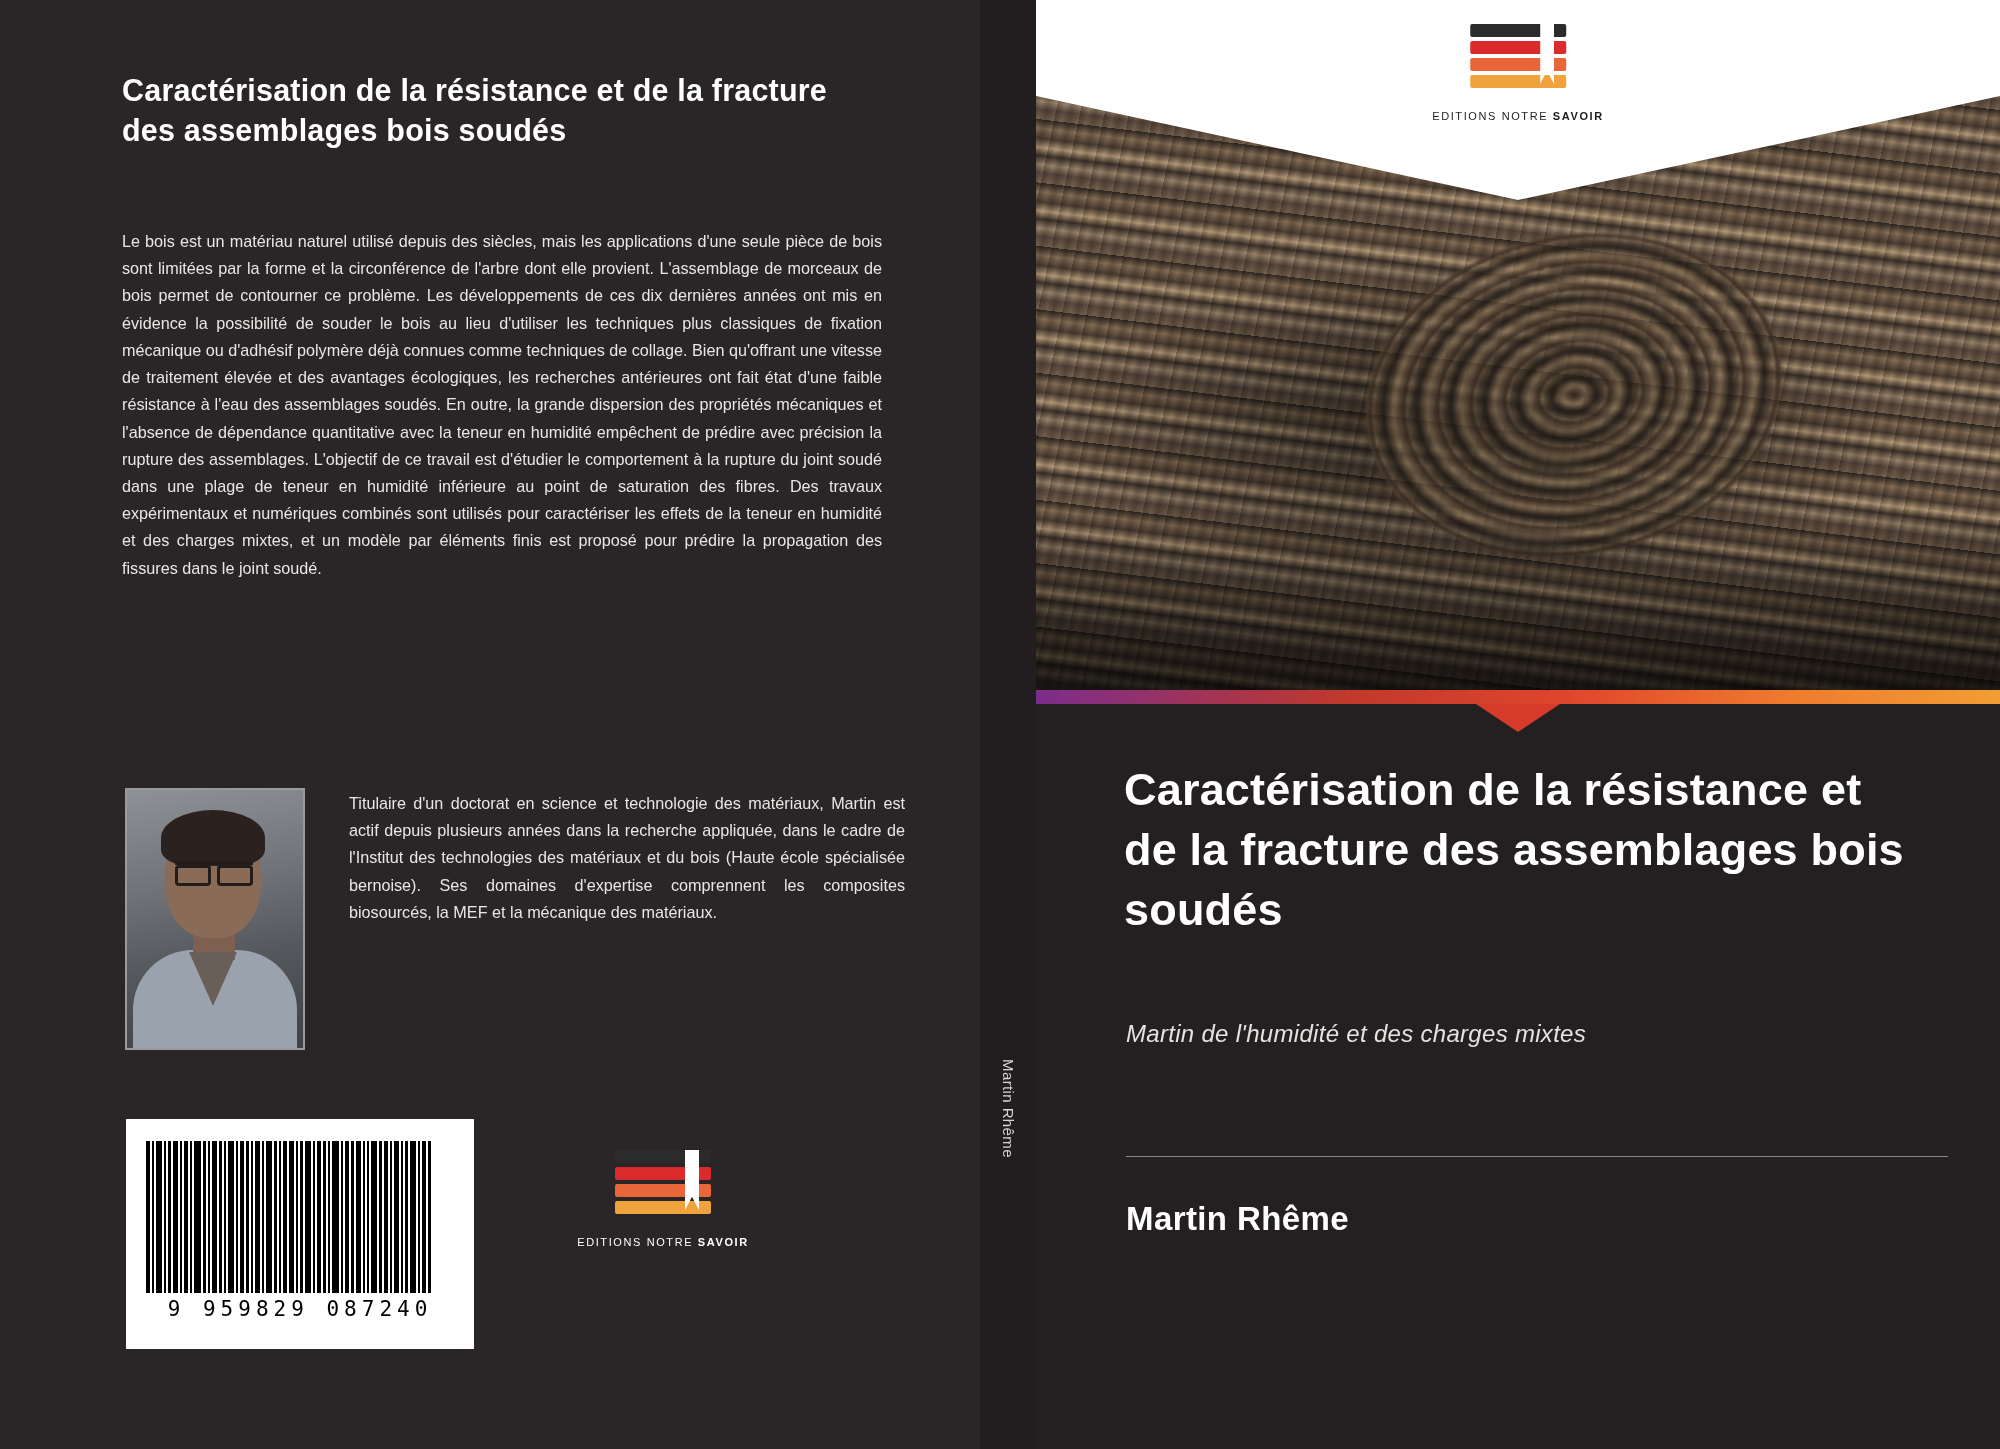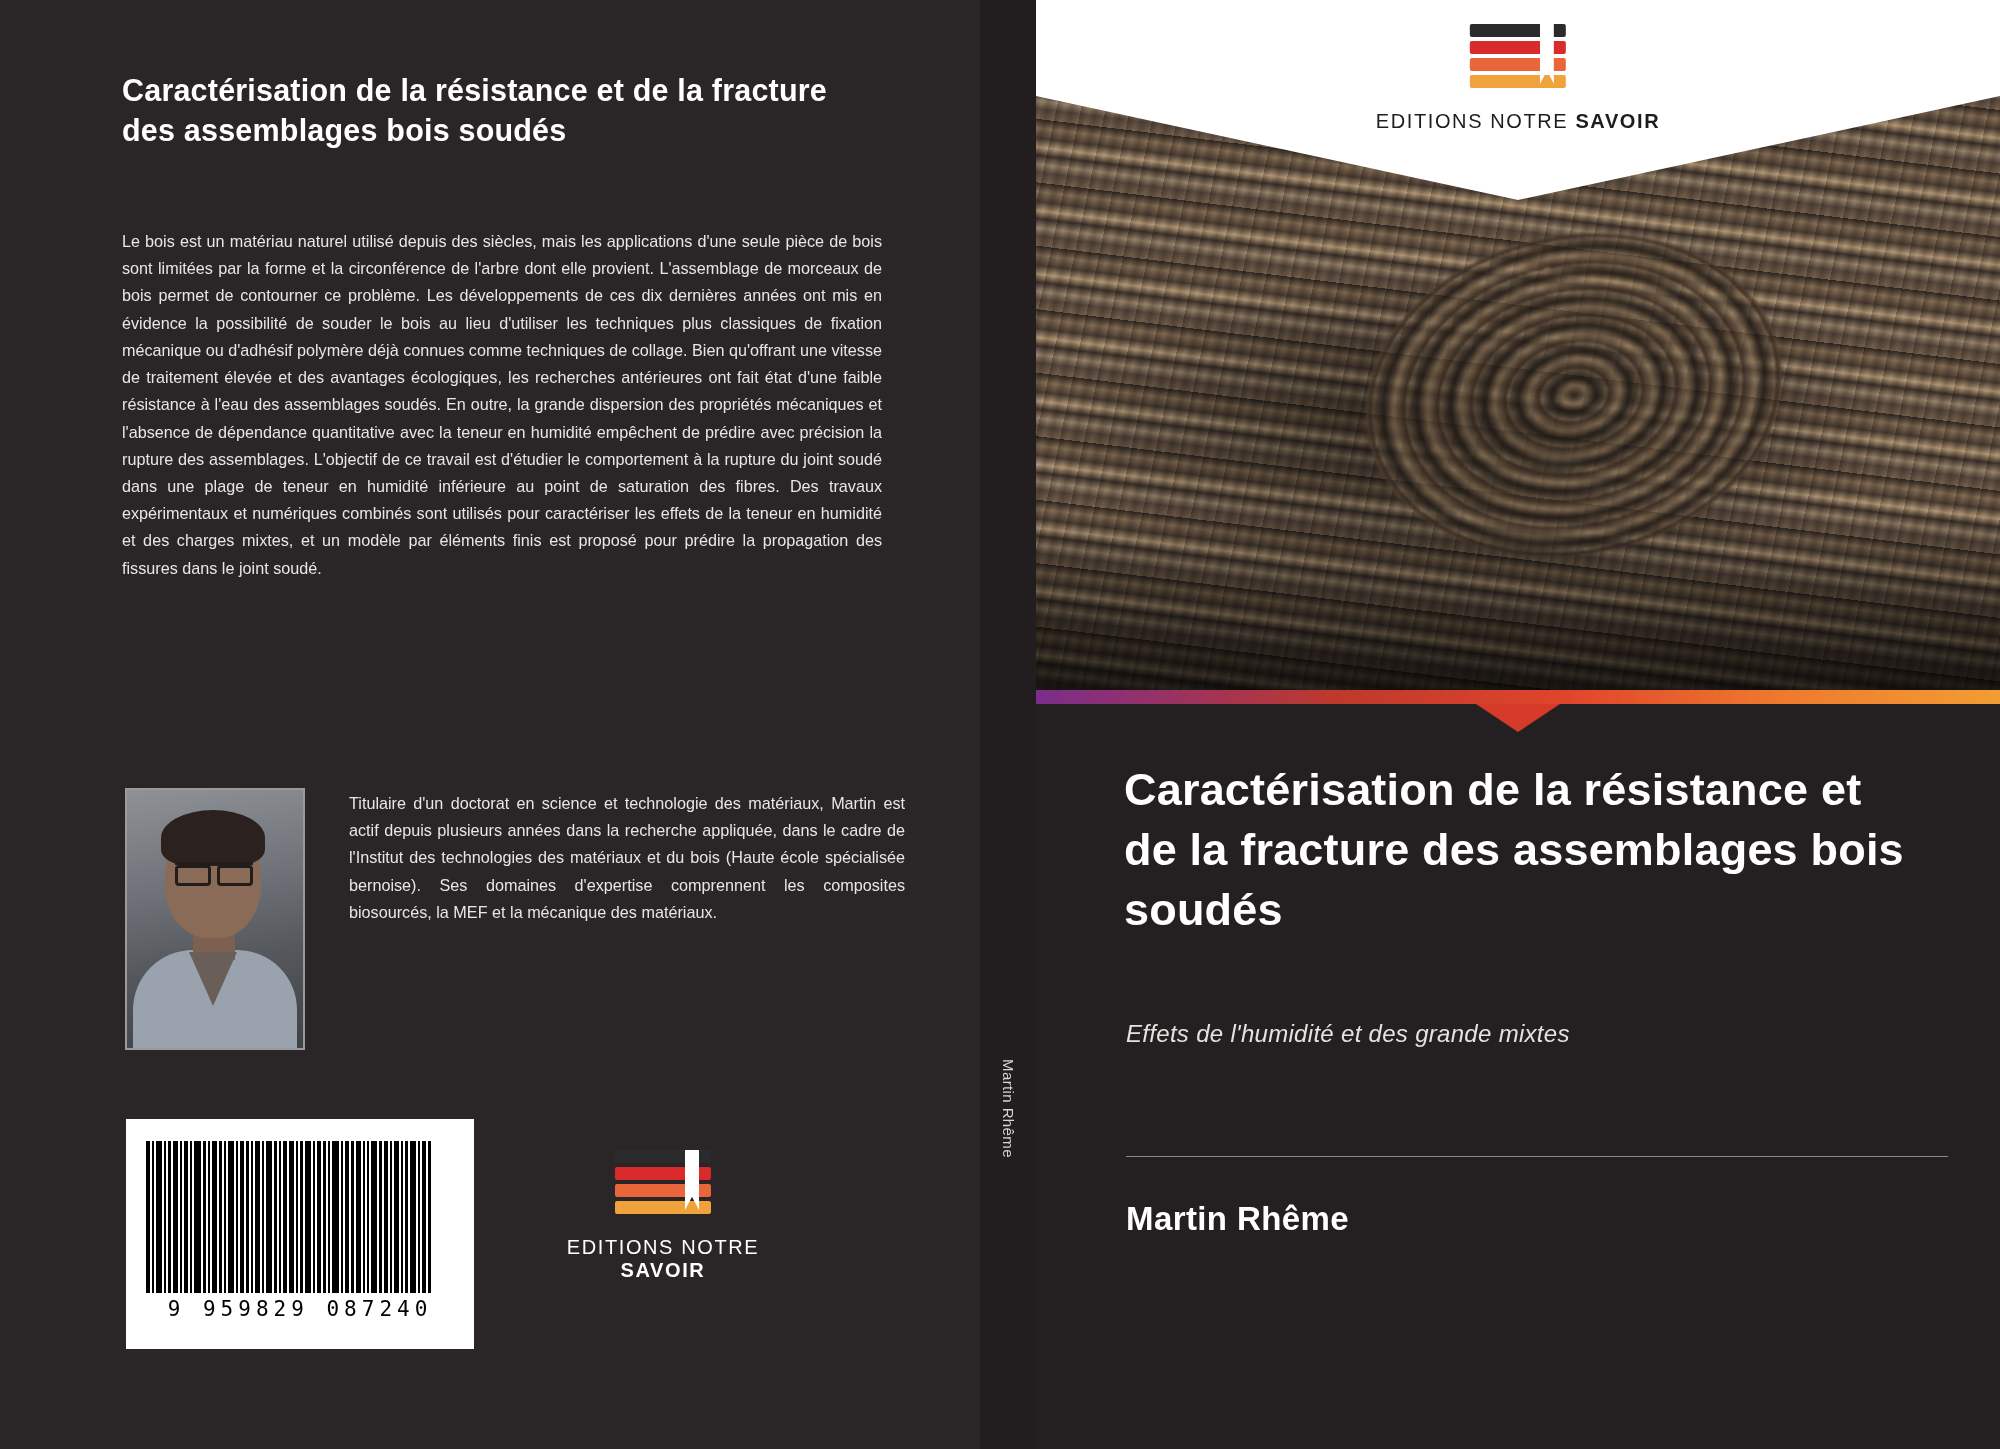--- a/index.html
+++ b/index.html
@@ -207,21 +207,21 @@
     position: absolute;
     right: 12px;
     top: 0;
     width: 14px;
     height: 60px;
     background: #ffffff;
     clip-path: polygon(0 0, 100% 0, 100% 100%, 50% 78%, 0 100%);
   }
   .pub-name {
     color: #ffffff;
-    font-size: 20px;
+    font-size: 11px;
     letter-spacing: 1.6px;
   }
   .pub-name b { font-weight: bold; }
 
   
   .spine {
     position: absolute;
     left: 980px;
     top: 0;
     width: 56px;
@@ -493,18 +493,18 @@
         <span class="bar b4"></span>
         <span class="ribbon"></span>
       </div>
       <div class="pub-name"><span>EDITIONS NOTRE </span><b>SAVOIR</b></div>
     </div>
 
     <div class="color-strip"></div>
     <div class="strip-notch"></div>
 
     <div class="front-title">Caractérisation de la résistance et de la fracture des assemblages bois soudés</div>
-    <div class="front-subtitle">Effets de l'humidité et des grande mixtes</div>
+    <div class="front-subtitle">Martin de l'humidité et des charges mixtes</div>
     <div class="front-rule"></div>
     <div class="front-author">Martin Rhême</div>
   </div>
 
 </div>
 
 </body></html>

